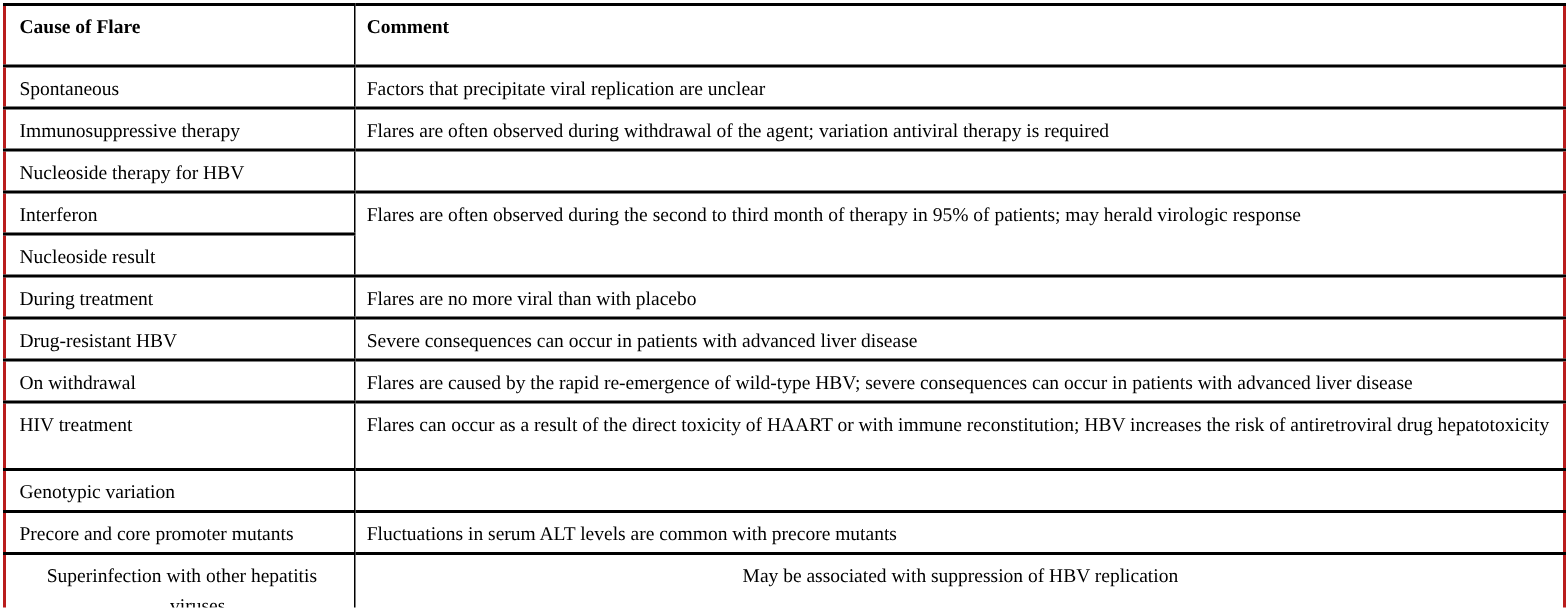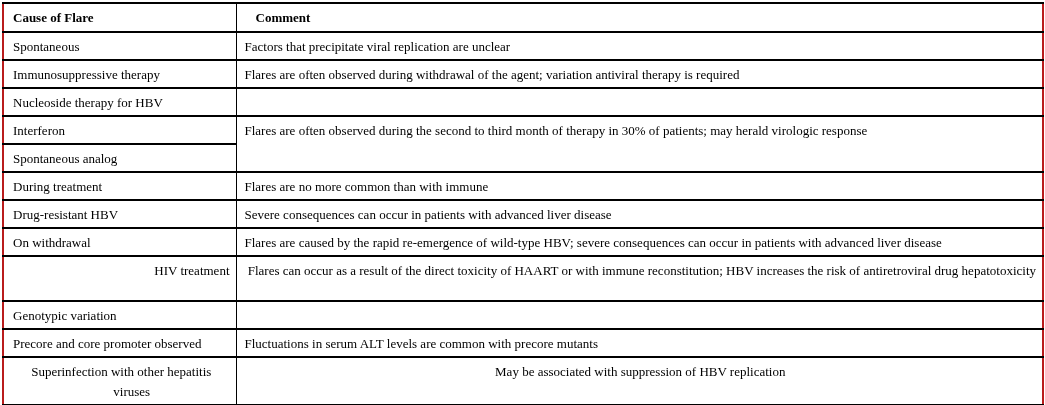--- a/index.html
+++ b/index.html
@@ -28,26 +28,26 @@
     border-top: 2px solid #000;
     border-bottom: 2px solid #000;
     vertical-align: top;
     font-size: 13px;
     line-height: 20px;
     font-weight: normal;
     text-align: left;
     overflow: hidden;
   }
   th.cause-hd   { padding: 4px 6px 2px 9px; font-weight: bold; height: 29px; }
-  th.comment-hd { padding: 4px 6px 2px 19px; font-weight: bold; height: 29px; }
+  th.comment-hd { padding: 4px 6px 2px 8px; font-weight: bold; height: 41px; }
   
   td.cause   { padding: 4px 6px 2px 30px; text-indent: -21px; margin-top: 29px; }
   td.comment { padding: 4px 6px 2px 29px; text-indent: -21px; }
   tr.row      td { height: 28px; }
-  tr.row-tall td { height: 45px; text-align: right; }
+  tr.row-tall td { height: 45px; }
   tr.row-tall2 td { height: 43px; text-align: center; }
 </style>
 </head>
 <body>
 
 <table class="flare-table">
   <colgroup>
     <col class="cause-col">
     <col class="comment-col">
   </colgroup>
@@ -65,47 +65,47 @@
     <tr class="row">
       <td class="cause">Immunosuppressive therapy</td>
       <td class="comment">Flares are often observed during withdrawal of the agent; variation antiviral therapy is required</td>
     </tr>
     <tr class="row">
       <td class="cause">Nucleoside therapy for HBV</td>
       <td class="comment"></td>
     </tr>
     <tr class="row">
       <td class="cause">Interferon</td>
-      <td class="comment" rowspan="2">Flares are often observed during the second to third month of therapy in 30% of patients; may herald virologic response</td>
+      <td class="comment" rowspan="2">Flares are often observed during the second to third month of therapy in 95% of patients; may herald virologic response</td>
     </tr>
     <tr class="row">
-      <td class="cause">Spontaneous analog</td>
+      <td class="cause">Nucleoside result</td>
     </tr>
     <tr class="row">
       <td class="cause">During treatment</td>
-      <td class="comment">Flares are no more common than with immune</td>
+      <td class="comment">Flares are no more viral than with placebo</td>
     </tr>
     <tr class="row">
       <td class="cause">Drug-resistant HBV</td>
       <td class="comment">Severe consequences can occur in patients with advanced liver disease</td>
     </tr>
     <tr class="row">
       <td class="cause">On withdrawal</td>
       <td class="comment">Flares are caused by the rapid re-emergence of wild-type HBV; severe consequences can occur in patients with advanced liver disease</td>
     </tr>
     <tr class="row-tall">
       <td class="cause">HIV treatment</td>
       <td class="comment">Flares can occur as a result of the direct toxicity of HAART or with immune reconstitution; HBV increases the risk of antiretroviral drug hepatotoxicity</td>
     </tr>
     <tr class="row">
       <td class="cause">Genotypic variation</td>
       <td class="comment"></td>
     </tr>
     <tr class="row">
-      <td class="cause">Precore and core promoter observed</td>
+      <td class="cause">Precore and core promoter mutants</td>
       <td class="comment">Fluctuations in serum ALT levels are common with precore mutants</td>
     </tr>
     <tr class="row-tall2">
       <td class="cause">Superinfection with other hepatitis viruses</td>
       <td class="comment">May be associated with suppression of HBV replication</td>
     </tr>
   </tbody>
 </table>
 
 </body></html>

